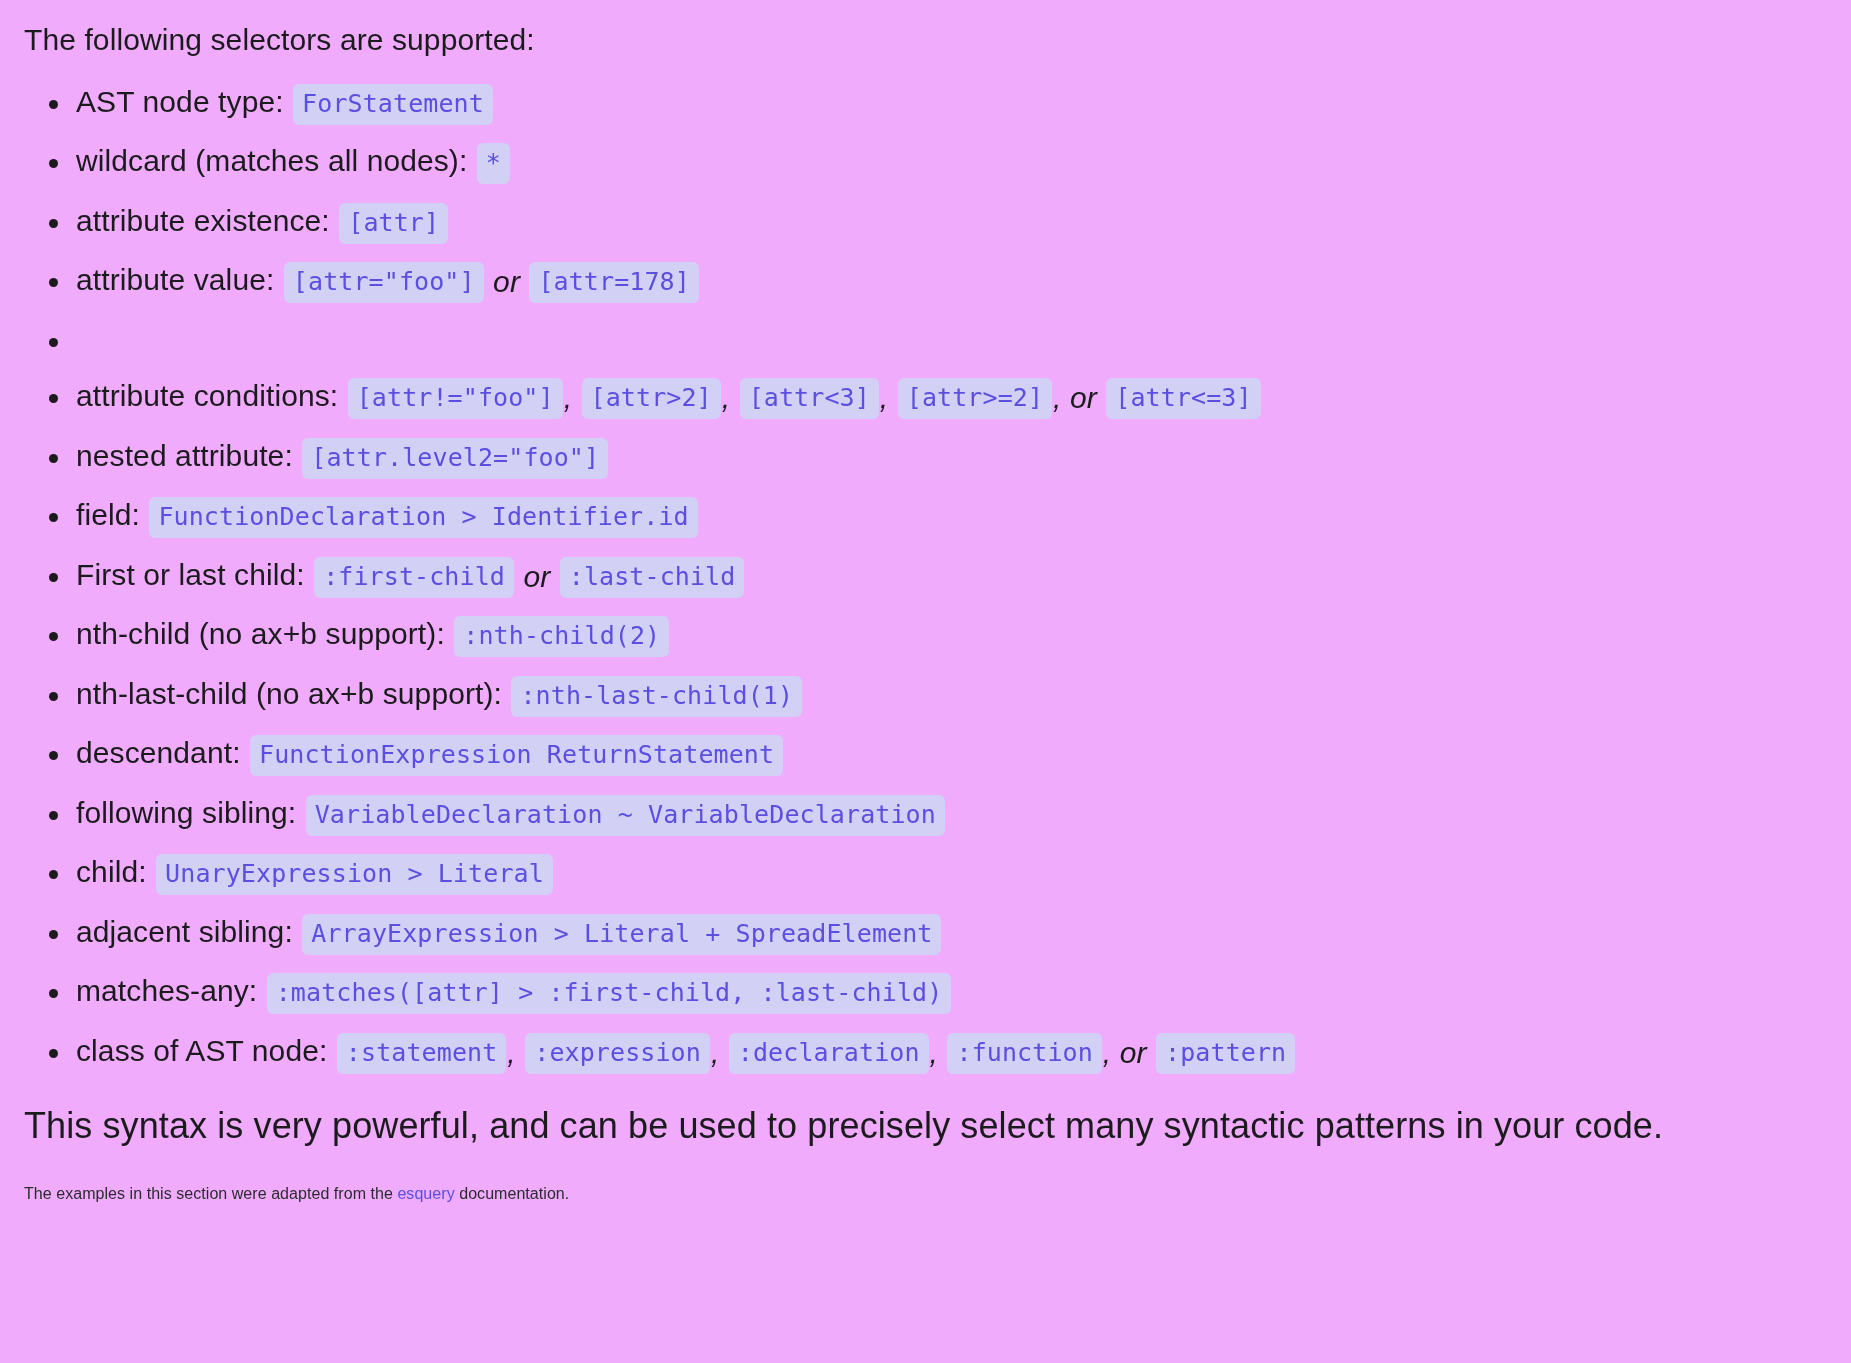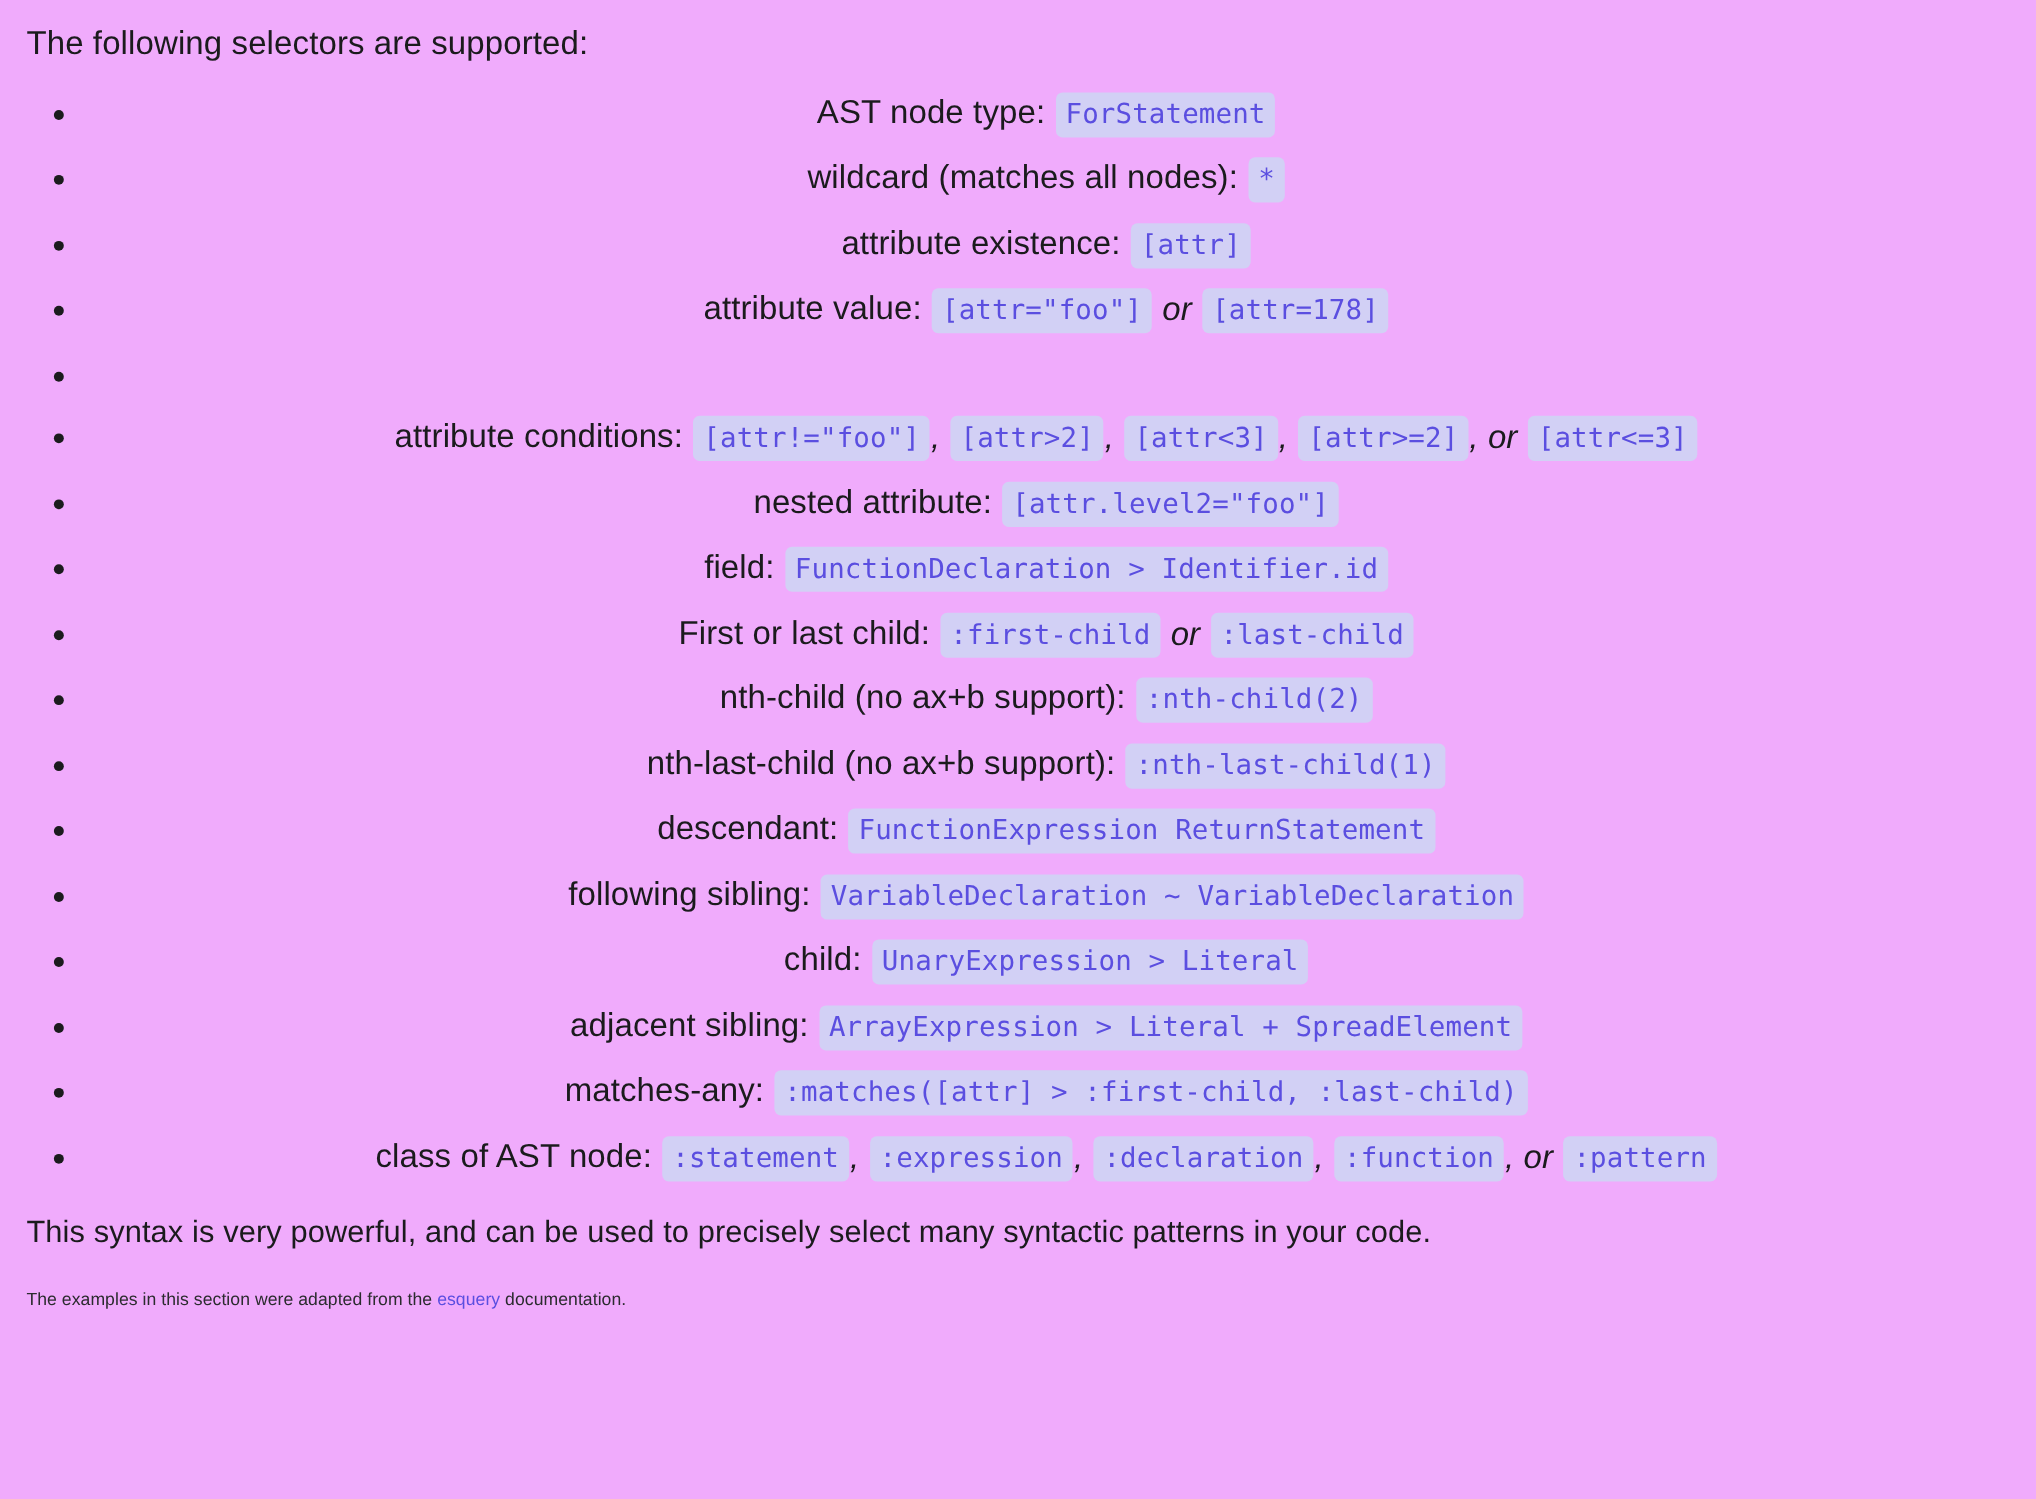--- a/index.html
+++ b/index.html
@@ -36,21 +36,20 @@
   ul.selector-list > li {
     position: relative;
     font-size: 30px;
     line-height: 1.0;
     color: #1b1b1d;
     padding: 0 0 0 52px;
     margin: 0 0 18.5px 0;
     min-height: 38px;
     display: block;
     letter-spacing: 0.1px;
-    text-align: center;
   }
   ul.selector-list > li .bullet {
     position: absolute;
     left: 25px;
     top: 16px;
     width: 9px;
     height: 9px;
     border-radius: 50%;
     background: #1b1b1d;
   }
@@ -75,21 +74,21 @@
     vertical-align: middle;
     margin: 0 1px;
   }
   .conj {
     display: inline;
     white-space: pre;
     vertical-align: middle;
     font-style: italic;
   }
   p.closing {
-    font-size: 28px;
+    font-size: 36px;
     line-height: 1.45;
     color: #1b1b1d;
     margin: 26px 0 0 0;
     letter-spacing: 0.1px;
   }
   p.footnote {
     font-size: 16px;
     line-height: 1.5;
     color: #2b2b2e;
     margin: 30px 0 0 0;

